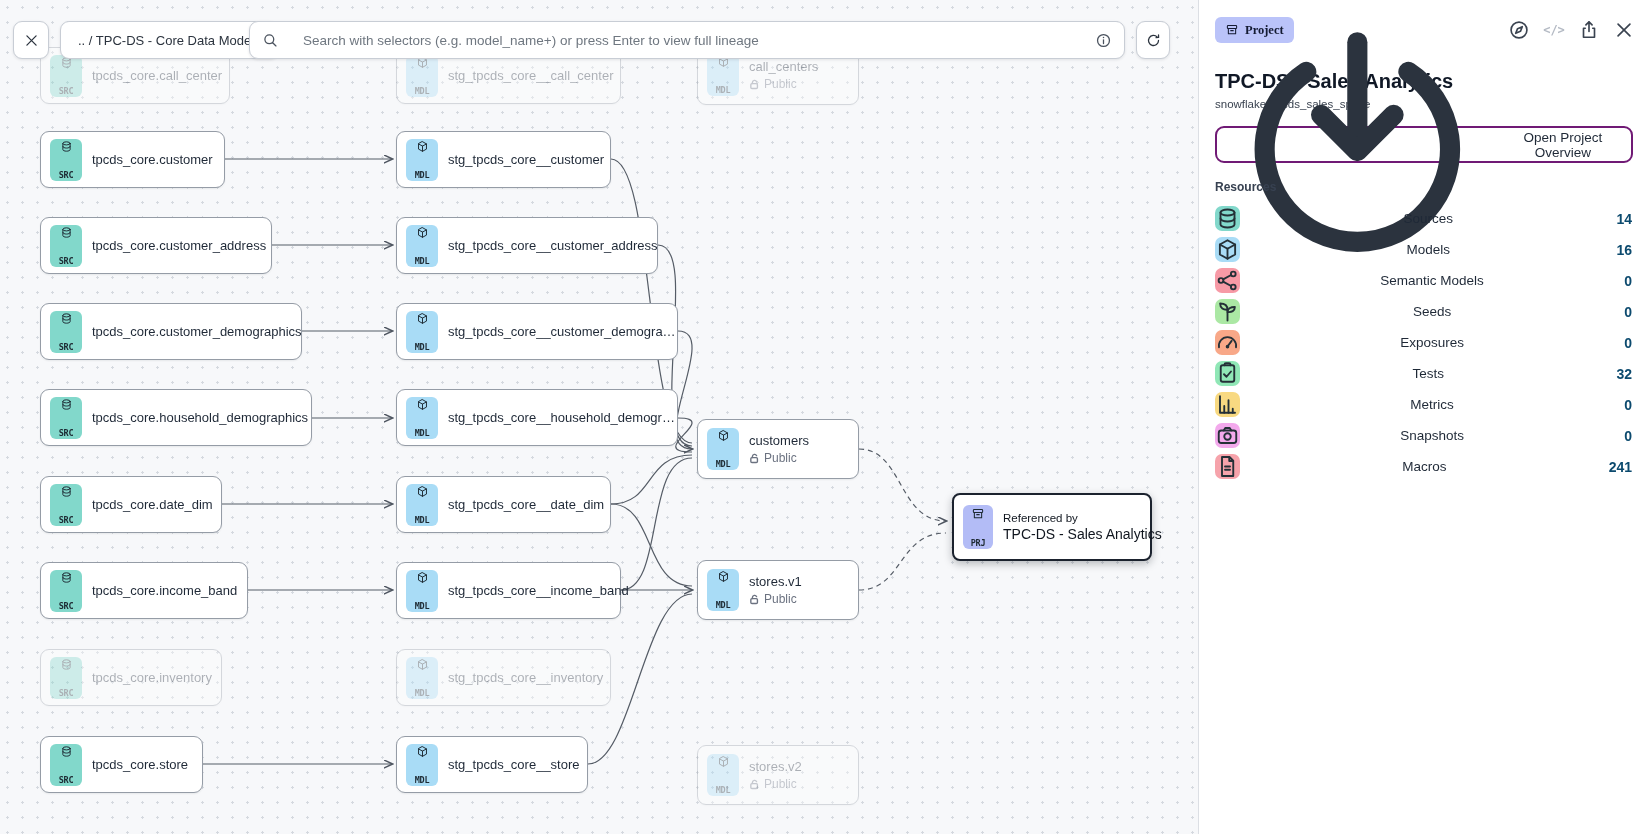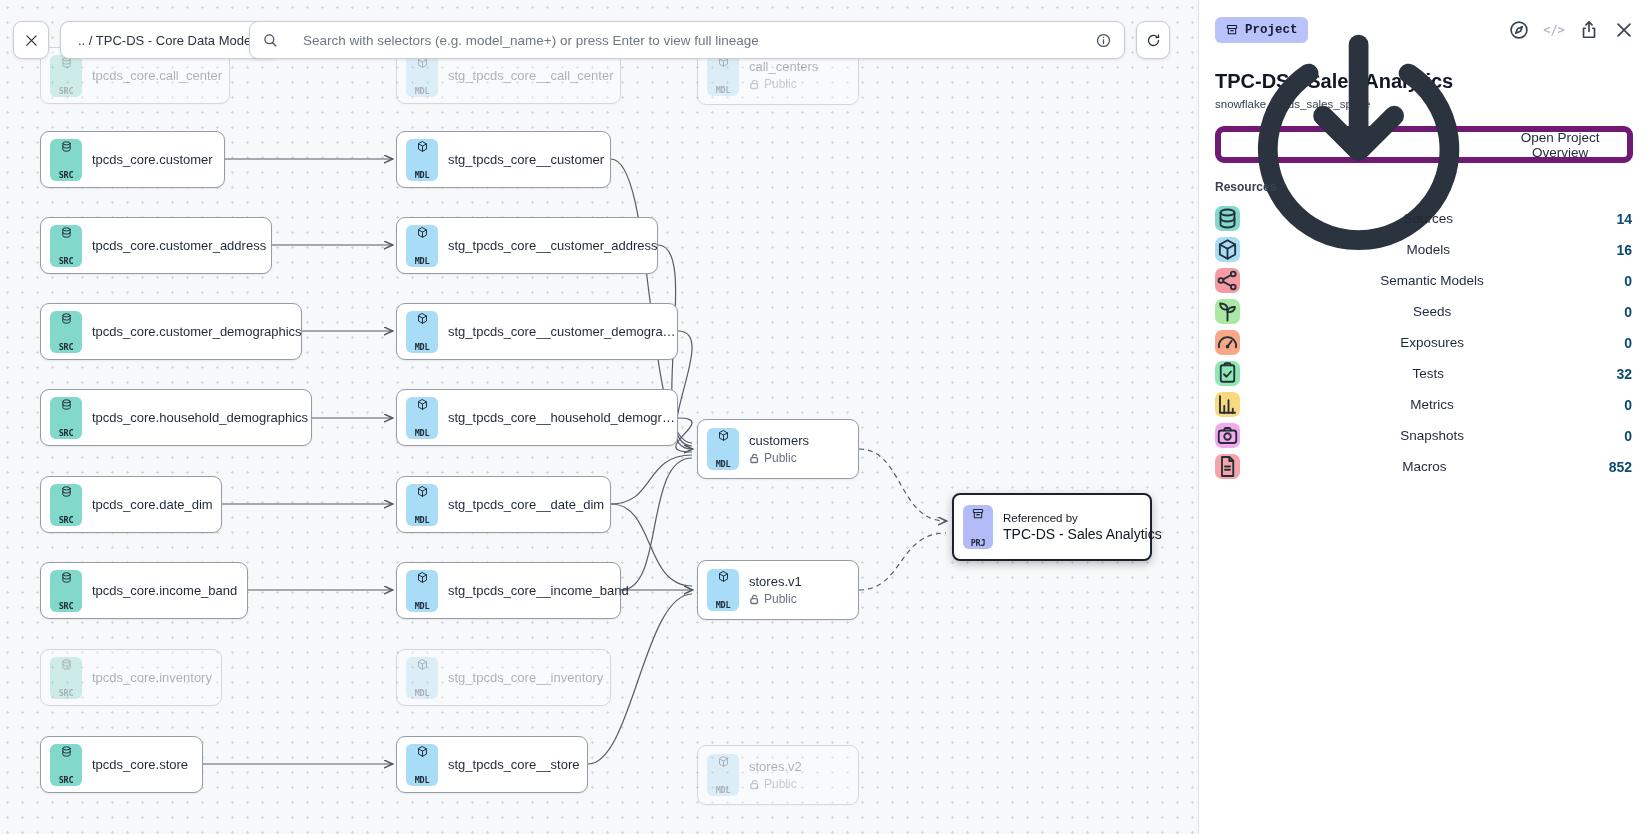--- a/index.html
+++ b/index.html
@@ -32,29 +32,29 @@
   #breadcrumb{left:60px;top:21px;height:38px;padding:0 17px;font-size:13px;color:#2B333E;cursor:pointer;white-space:nowrap;}
   #searchbox{left:249px;top:21px;width:876px;height:38px;padding:0 12px;gap:22px;}
   #searchbox input{flex:1;border:none;outline:none;font-size:13.5px;color:#1F2937;font-family:"Liberation Sans",sans-serif;background:transparent;}
   #searchbox input::placeholder{color:#6F7780;}
   #searchbox .icon-muted{color:#4A525E;}
   #btn-refresh{left:1136px;top:21px;width:34px;height:38px;justify-content:center;cursor:pointer;}
 
   
   .panel{position:absolute;left:1198px;top:0;width:450px;height:834px;background:#fff;border-left:1px solid #DCDFE4;box-sizing:border-box;z-index:20;}
   .badge-project{display:inline-flex;align-items:center;gap:6px;margin:17px 0 0 16px;background:#BAC3F9;border-radius:6px;height:26px;padding:0 10px;
-    font-family:Liberation Mono, monospace;font-size:12.5px;font-weight:bold;color:#141B33;}
+    font-family:Liberation Serif, serif;font-size:12.5px;font-weight:bold;color:#141B33;}
   .badge-project svg{width:14px;height:14px;}
   .panel-icons{position:absolute;top:19px;right:13px;display:flex;gap:13px;align-items:center;}
   .pibtn{width:22px;height:22px;display:flex;align-items:center;justify-content:center;color:#3A4350;cursor:pointer;background:none;border:none;padding:0;}
   .pibtn svg{width:20px;height:20px;}
   .pibtn.disabled{color:#B4BAC4;cursor:default;font-family:"DejaVu Sans Mono",monospace;font-size:12px;font-weight:bold;}
   .panel-title{margin:27px 16px 0;font-size:20px;font-weight:bold;color:#101826;}
   .panel-sub{margin:5px 16px 0;font-size:11.5px;color:#3A4350;}
-  .overview-btn{margin:16px 16px 0;width:418px;height:37px;border:6px solid #701a75;border-radius:9px;background:#fff;
+  .overview-btn{margin:16px 16px 0;width:418px;height:37px;border:2px solid #701a75;border-radius:9px;background:#fff;
     display:flex;align-items:center;justify-content:center;gap:9px;font-size:13.5px;color:#1F2937;cursor:pointer;font-family:"Liberation Sans",sans-serif;}
   .overview-btn svg{width:17px;height:17px;color:#2B333E;}
   .tabs{display:flex;margin:16px 16px 0;border-bottom:1px solid #E2E5E9;}
   .tab{flex:1;display:flex;align-items:center;justify-content:center;gap:8px;padding-bottom:11px;font-size:14px;color:#374151;position:relative;cursor:pointer;}
   .tab.active{color:#14655F;font-weight:bold;}
   .tab.active::after{content:"";position:absolute;left:8px;right:28px;bottom:-1px;height:3px;background:#14655F;border-radius:2px;}
   .tab-badge{background:#E4E7EB;border-radius:10px;padding:1px 8px;font-size:11.5px;color:#374151;font-weight:normal;}
   .res-heading{margin:17px 16px 9px;font-size:12px;font-weight:bold;color:#374151;}
   .res-row{display:flex;align-items:center;gap:12px;height:31px;margin:0 16px;cursor:default;text-align:center;}
   .res-chip{width:25px;height:25px;border-radius:7px;display:flex;align-items:center;justify-content:center;color:#243037;flex:none;}
@@ -664,17 +664,17 @@
         </div>
         <div class="res-row">
           <span class="res-chip" style="background:#F6A3AB">
             <svg viewBox="0 0 20 20" fill="none" stroke="currentColor" stroke-width="1.5" stroke-linecap="round" stroke-linejoin="round" style="width:100%;height:100%;display:block">
               <path d="M5.6 2.4h6l3 3v12.2H5.6z"></path>
               <path d="M11.4 2.6v3h3"></path>
               <path d="M8 10h4M8 12.6h4"></path>
             </svg>
           </span>
           <span class="res-label">Macros</span>
-          <span class="res-count">852</span>
+          <span class="res-count">241</span>
         </div>
       </div>
   </div>
 </div>
 
 </body></html>

